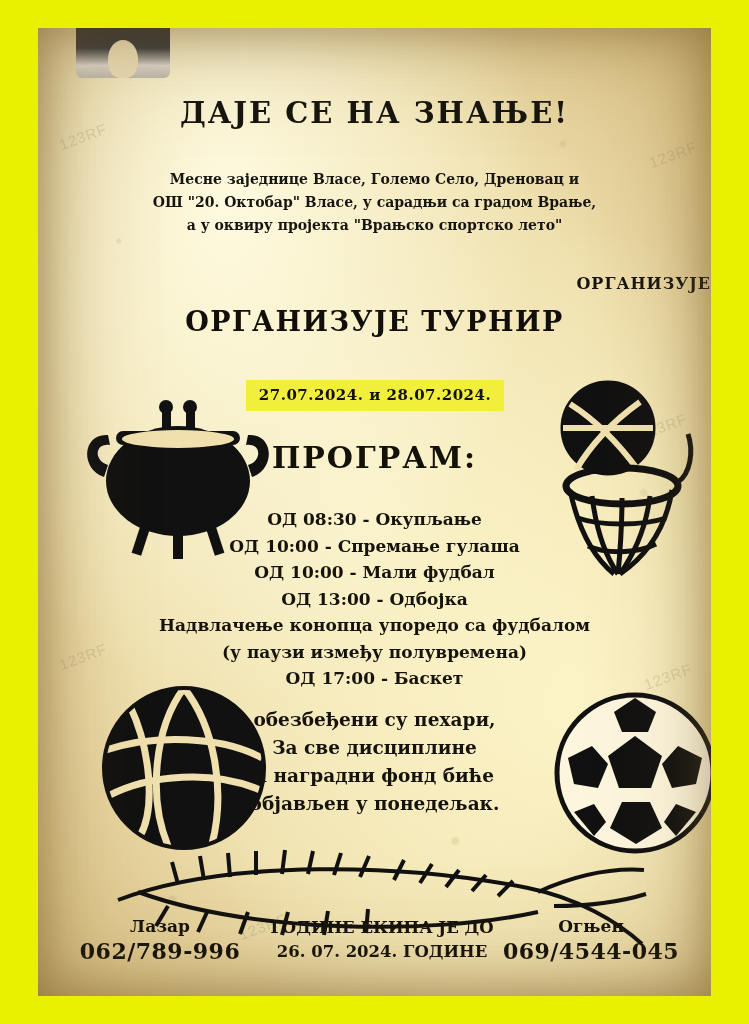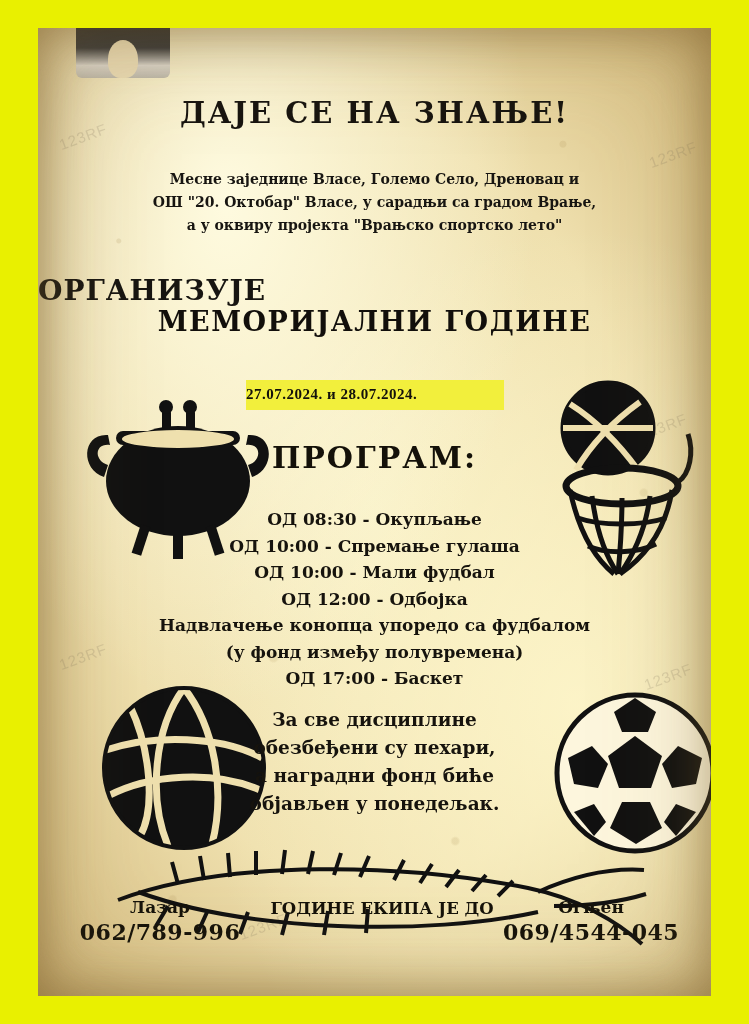--- a/index.html
+++ b/index.html
@@ -116,22 +116,22 @@
     font-size: 14px;
     line-height: 1.63;
     color: #171511;
     font-weight: bold;
   }
 
   .organizes {
     position: absolute;
     left: 0; right: 0;
     top: 246px;
-    text-align: left;
-    font-size: 28px;
+    text-align: right;
+    font-size: 16px;
     font-weight: bold;
     color: #171511;
     letter-spacing: 1px;
   }
 
   .tournament {
     position: absolute;
     left: 0; right: 0;
     top: 278px;
     text-align: center;
@@ -139,28 +139,27 @@
     font-weight: bold;
   }
   .tournament .l1 { font-size: 27px; letter-spacing: 1.5px; }
   .tournament .l2 { font-size: 27px; letter-spacing: 1.5px; margin-top: 4px;}
 
   .dates {
     position: absolute;
     left: 208px;
     top: 352px;
     width: 258px;
-    text-align: left;
+    text-align: center;
     background: #f2ef3c;
     color: #13110c;
     font-size: 15px;
     font-weight: bold;
     padding: 6px 0 7px 0;
     letter-spacing: 0.5px;
-    font-family: Liberation Serif, serif;
   }
 
   .program-title {
     position: absolute;
     left: 0; right: 0;
     top: 412px;
     text-align: center;
     font-size: 30px;
     font-weight: bold;
     letter-spacing: 2px;
@@ -185,21 +184,21 @@
     text-align: center;
     font-size: 18.5px;
     line-height: 1.52;
     color: #16130d;
     font-weight: bold;
   }
 
   .footer {
     position: absolute;
     left: 0; right: 0;
-    bottom: 33px;
+    bottom: 14px;
     height: 66px;
   }
   .foot-col {
     position: absolute;
     text-align: center;
     color: #141109;
   }
   .foot-left { left: 14px; width: 216px; top: 0; }
   .foot-center { left: 228px; width: 232px; top: 0; }
   .foot-right { right: 10px; width: 220px; top: 0; }
@@ -302,51 +301,52 @@
 
       <div class="org-block">
         <div>Месне заједнице Власе, Големо Село, Дреновац и</div>
         <div>ОШ "20. Октобар" Власе, у сарадњи са градом Врање,</div>
         <div>а у оквиру пројекта "Врањско спортско лето"</div>
       </div>
 
       <div class="organizes">ОРГАНИЗУЈЕ</div>
 
       <div class="tournament">
-        <div class="l1">МЕМОРИЈАЛНИ ГОДИНЕ</div>
+        <div class="l1">ОРГАНИЗУЈЕ ТУРНИР</div>
       </div>
 
       <div class="dates">27.07.2024. и 28.07.2024.</div>
 
       <div class="program-title">ПРОГРАМ:</div>
 
       <div class="schedule">
         <div>ОД 08:30 - Окупљање</div>
         <div>ОД 10:00 - Спремање гулаша</div>
         <div>ОД 10:00 - Мали фудбал</div>
-        <div>ОД 12:00 - Одбојка</div>
+        <div>ОД 13:00 - Одбојка</div>
         <div>Надвлачење конопца упоредо са фудбалом</div>
-        <div>(у фонд између полувремена)</div>
+        <div>(у паузи између полувремена)</div>
         <div>ОД 17:00 - Баскет</div>
       </div>
 
       <div class="notes">
+        <div>обезбеђени су пехари,</div>
         <div>За све дисциплине</div>
-        <div>обезбеђени су пехари,</div>
         <div>а наградни фонд биће</div>
         <div>објављен у понедељак.</div>
       </div>
 
       <div class="footer">
         <div class="foot-col foot-left">
           <div class="foot-name">Лазар</div>
           <div class="foot-phone">062/789-996</div>
         </div>
         <div class="foot-col foot-center">
           <div class="foot-line">ГОДИНЕ ЕКИПА ЈЕ ДО</div>
+          <div class="foot-line">26. 07. 2024. ГОДИНЕ</div>
         </div>
         <div class="foot-col foot-right">
           <div class="foot-name">Огњен</div>
           <div class="foot-phone">069/4544-045</div>
         </div>
       </div>
     </div>
 
     <div class="edge-dark"></div>
   </div>

